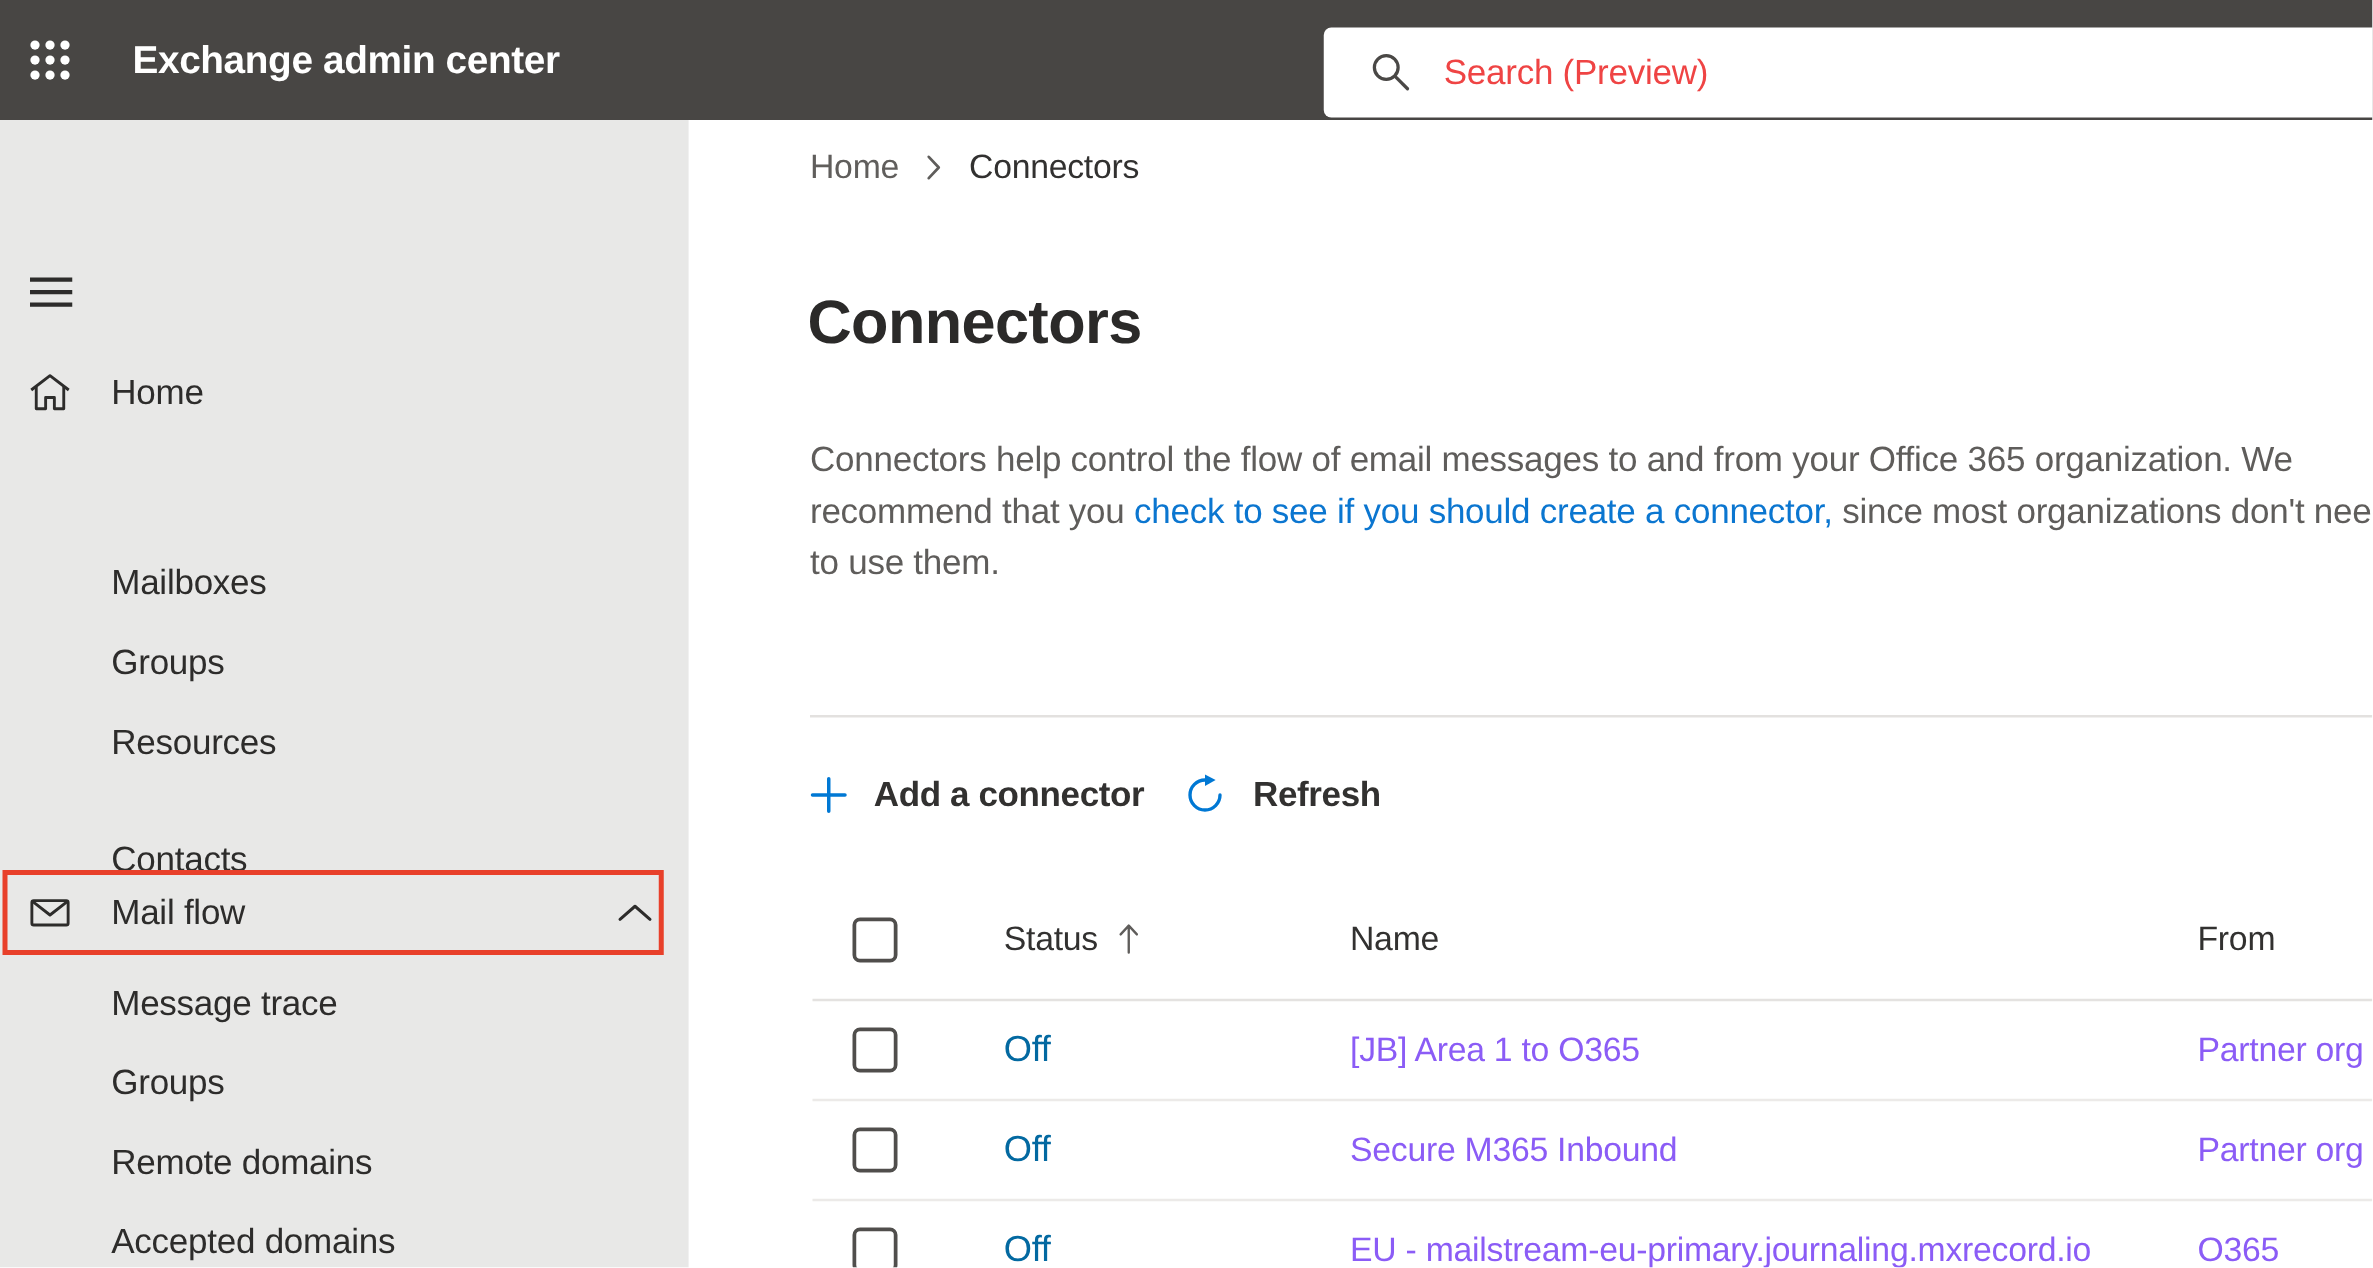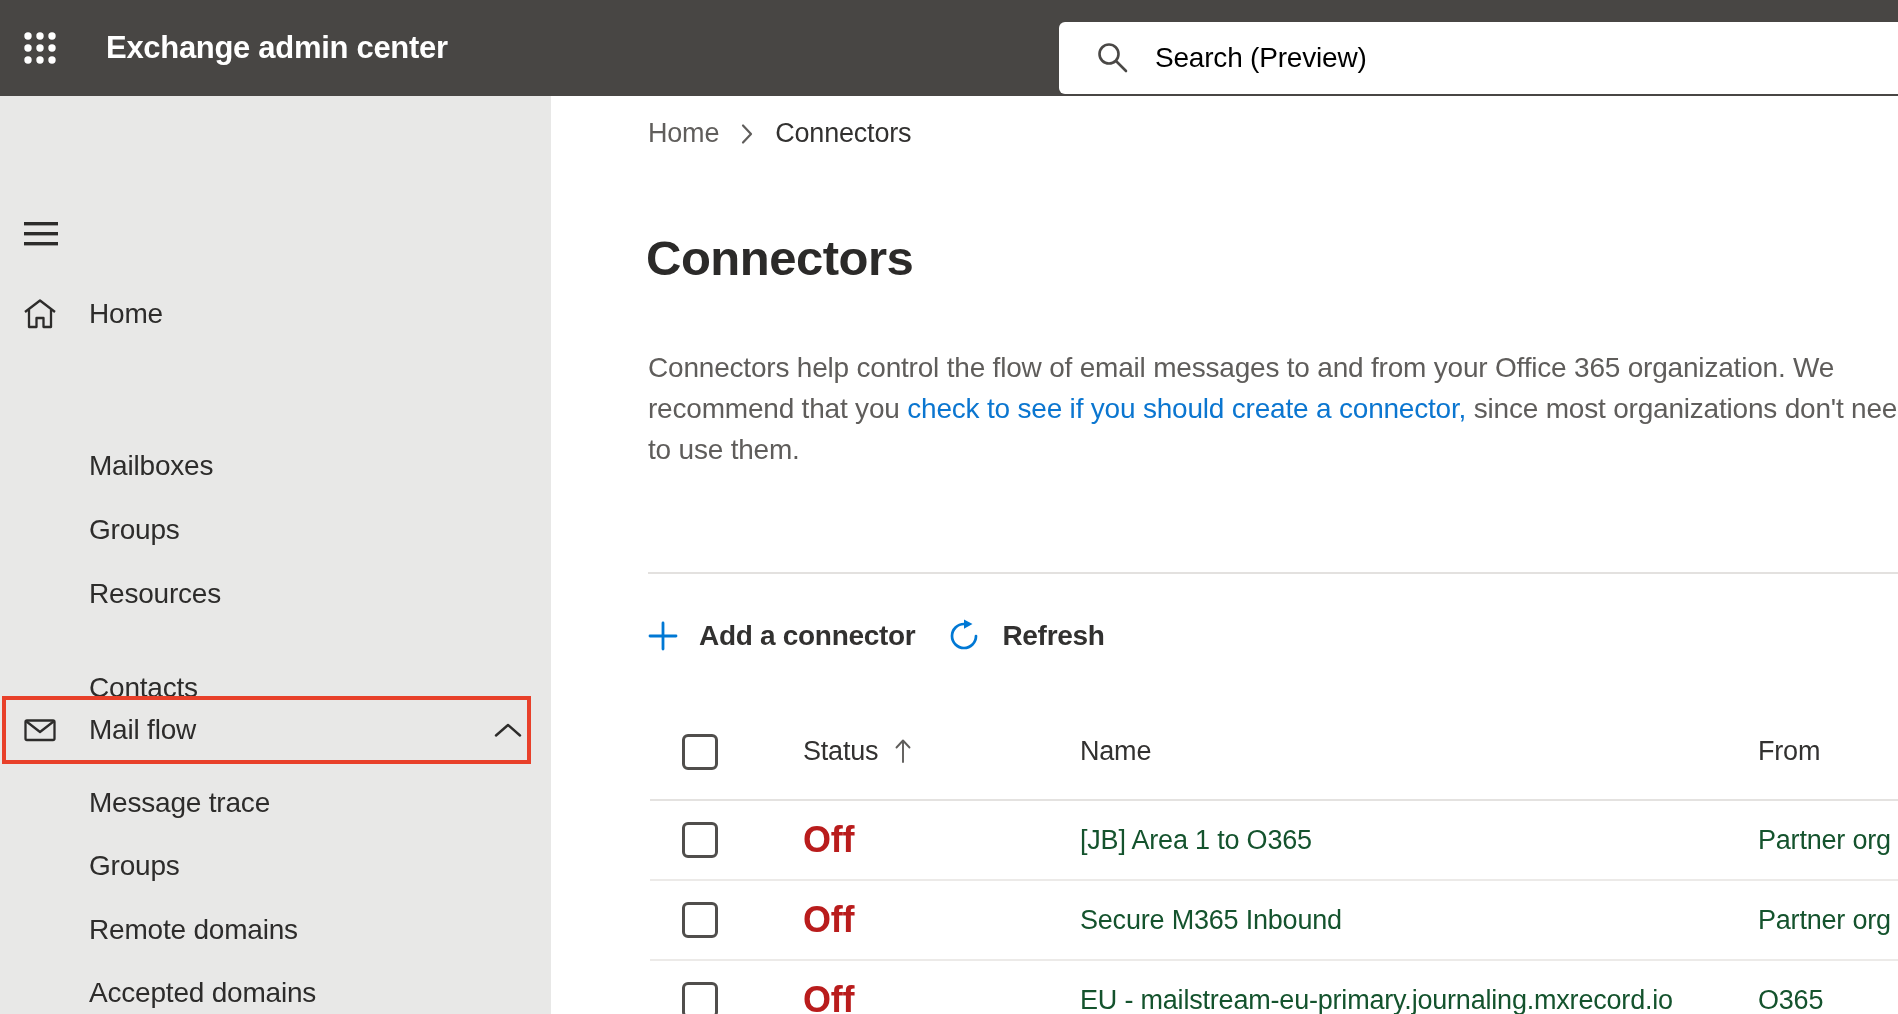--- a/index.html
+++ b/index.html
@@ -27,21 +27,21 @@
     color:#ffffff; font-size:31px; font-weight:700; letter-spacing:-0.3px;
     white-space:nowrap;
   }
   .searchbox {
     position:absolute; left:1059px; top:22px; width:845px; height:72px;
     background:#ffffff; border-radius:6px;
     display:flex; align-items:center; cursor:text;
   }
   .searchbox .search-glyph { margin-left:36px; flex:0 0 auto; display:flex; }
   .search-placeholder {
-    margin-left:24px; font-size:28px; color:#000000; white-space:nowrap;
+    margin-left:24px; font-size:28px; color:#ef4444; white-space:nowrap;
   }
 
   
   .sidebar {
     position:absolute; left:0; top:96px; width:551px; height:918px;
     background:#e8e8e7;
   }
   .hamburger {
     position:absolute; left:24px; top:124px; width:34px; height:28px; cursor:pointer;
   }
@@ -106,22 +106,22 @@
   .trow {
     display:flex; align-items:center; padding-left:32px;gap:36px;
   }
   .trow.header { height:97px; border-bottom:2px solid #e4e2e0; }
   .trow.data   { height:80px; border-bottom:2px solid #eceae8; }
   .cell-check  { width:85px;  flex:0 0 auto; display:flex; }
   .cell-status { width:241px; flex:0 0 auto; display:flex; align-items:center; gap:16px; }
   .cell-name   { width:642px; flex:0 0 auto; }
   .cell-from   { flex:1; }
   .hdr-text { font-size:27px; color:#323130; }
-  .status-val { font-size:36px; font-weight:700; color:#b91c1c; }
-  .cell-text  { font-size:27px; color:#14532d; white-space:nowrap; }
+  .status-val { font-size:29px; font-weight:400; color:#0369a1; }
+  .cell-text  { font-size:27px; color:#8b5cf6; white-space:nowrap; }
   .checkbox {
     width:36px; height:36px; background:#ffffff;
     border:3px solid #504e4c; border-radius:6px; cursor:pointer;
   }
   .sort-arrow { display:flex; padding-bottom:3px; }
 </style>
 </head>
 <body>
 
 <header class="topbar">

